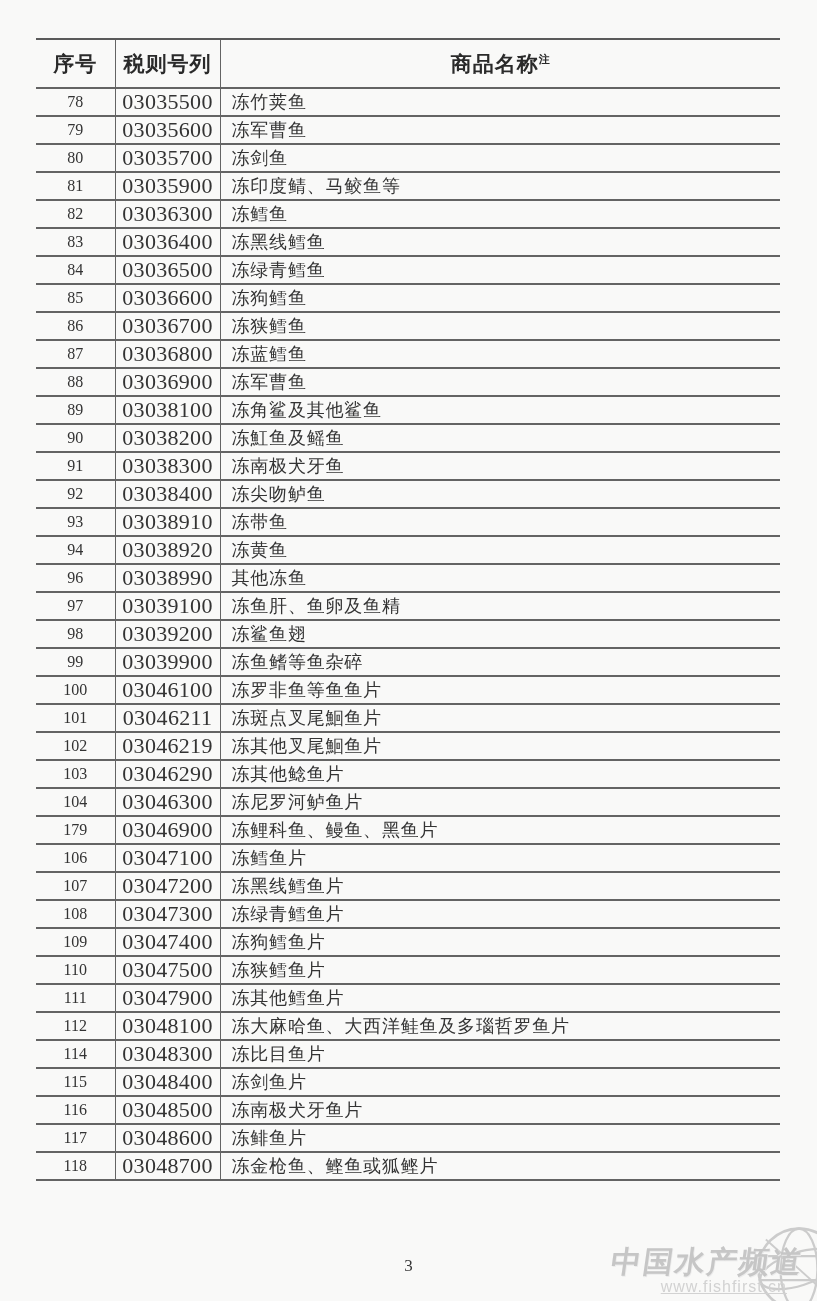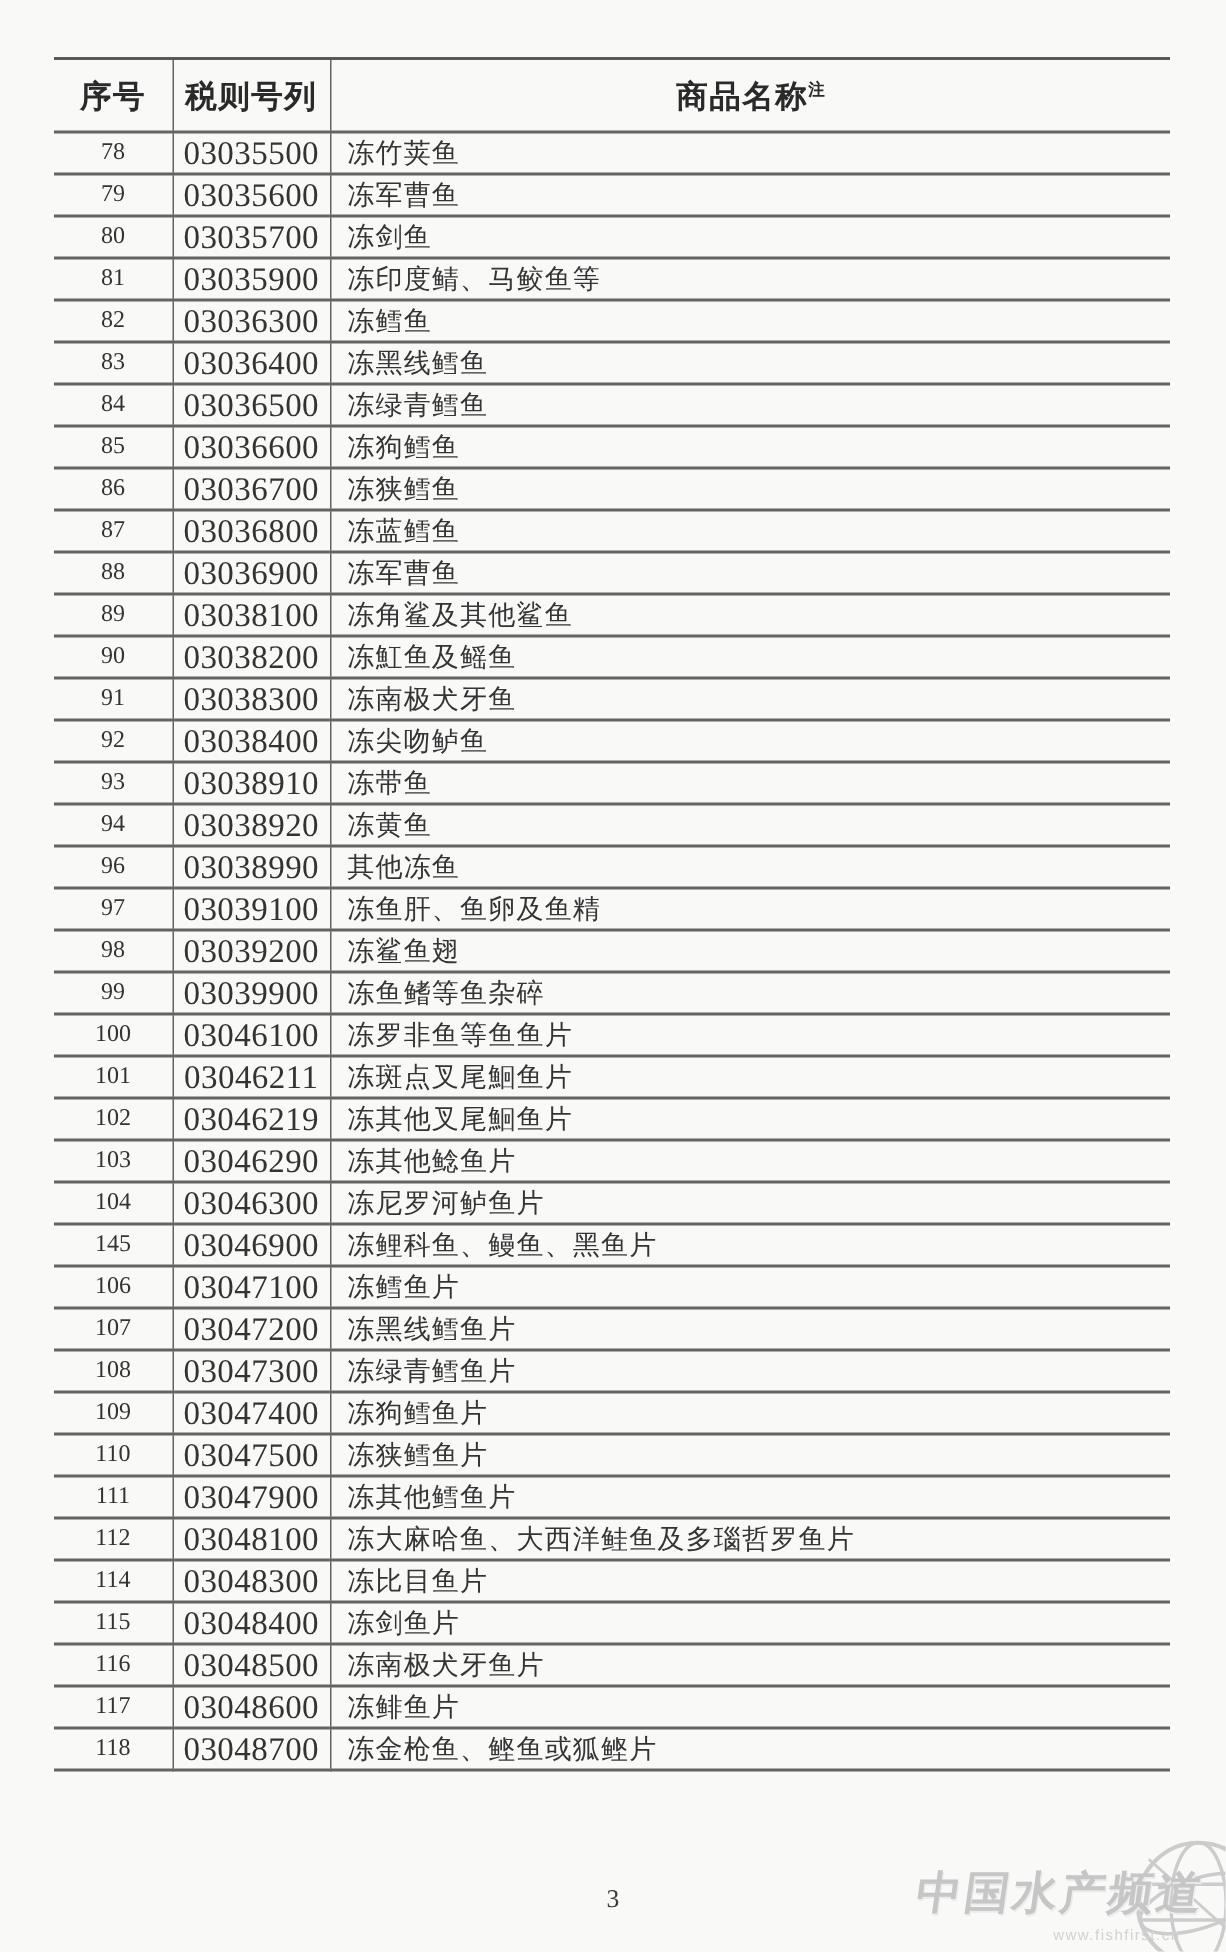--- a/index.html
+++ b/index.html
@@ -102,24 +102,25 @@
     font-weight: bold;
     color: #c6c6c6;
     letter-spacing: 2px;
     transform: skewX(-8deg);
     text-shadow: 1px 1px 0 #ececec;
     white-space: nowrap;
   }
   .wm-url {
     position: absolute;
     right: 30px; bottom: 5px;
-    font-size: 10px;
+    font-size: 16px;
     color: #d2d2d2;
     letter-spacing: 1px;
     font-family: "Liberation Sans", sans-serif;
+    text-decoration: underline;
   }
 </style>
 </head>
 <body>
 
 <div class="page">
 
   <div class="tbl-wrap">
     <table class="tariff">
       <colgroup>
@@ -259,21 +260,21 @@
             <td class="col-no">103</td>
             <td class="col-code">03046290</td>
             <td class="col-name">冻其他鲶鱼片</td>
           </tr>
           <tr>
             <td class="col-no">104</td>
             <td class="col-code">03046300</td>
             <td class="col-name">冻尼罗河鲈鱼片</td>
           </tr>
           <tr>
-            <td class="col-no">145</td>
+            <td class="col-no">179</td>
             <td class="col-code">03046900</td>
             <td class="col-name">冻鲤科鱼、鳗鱼、黑鱼片</td>
           </tr>
           <tr>
             <td class="col-no">106</td>
             <td class="col-code">03047100</td>
             <td class="col-name">冻鳕鱼片</td>
           </tr>
           <tr>
             <td class="col-no">107</td>

